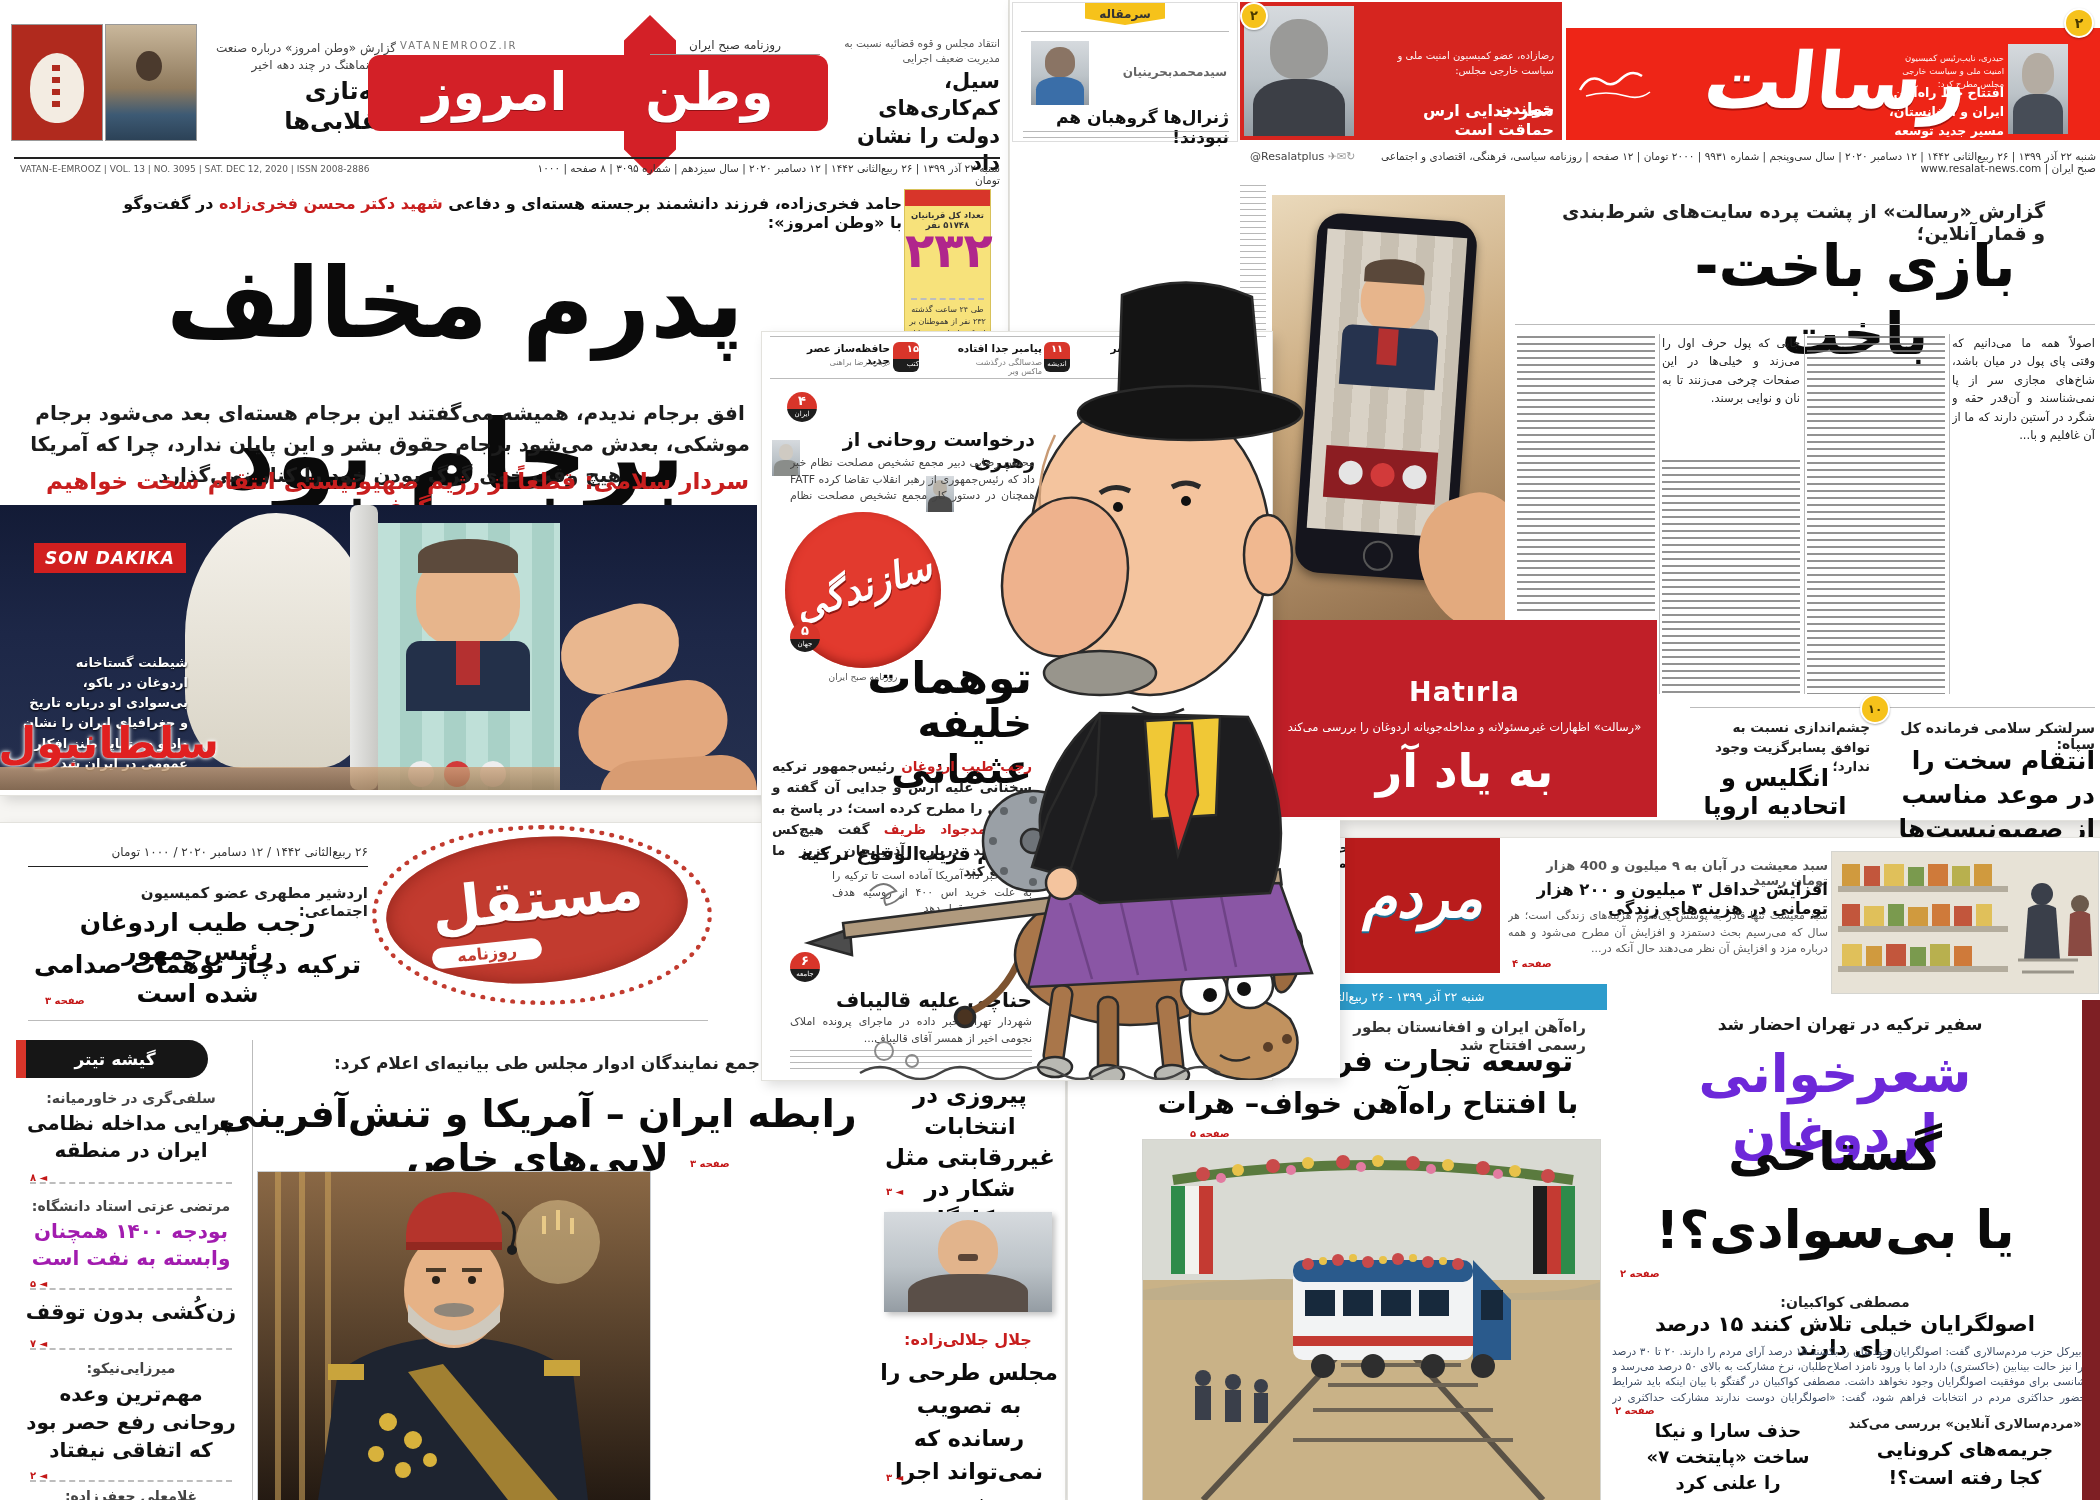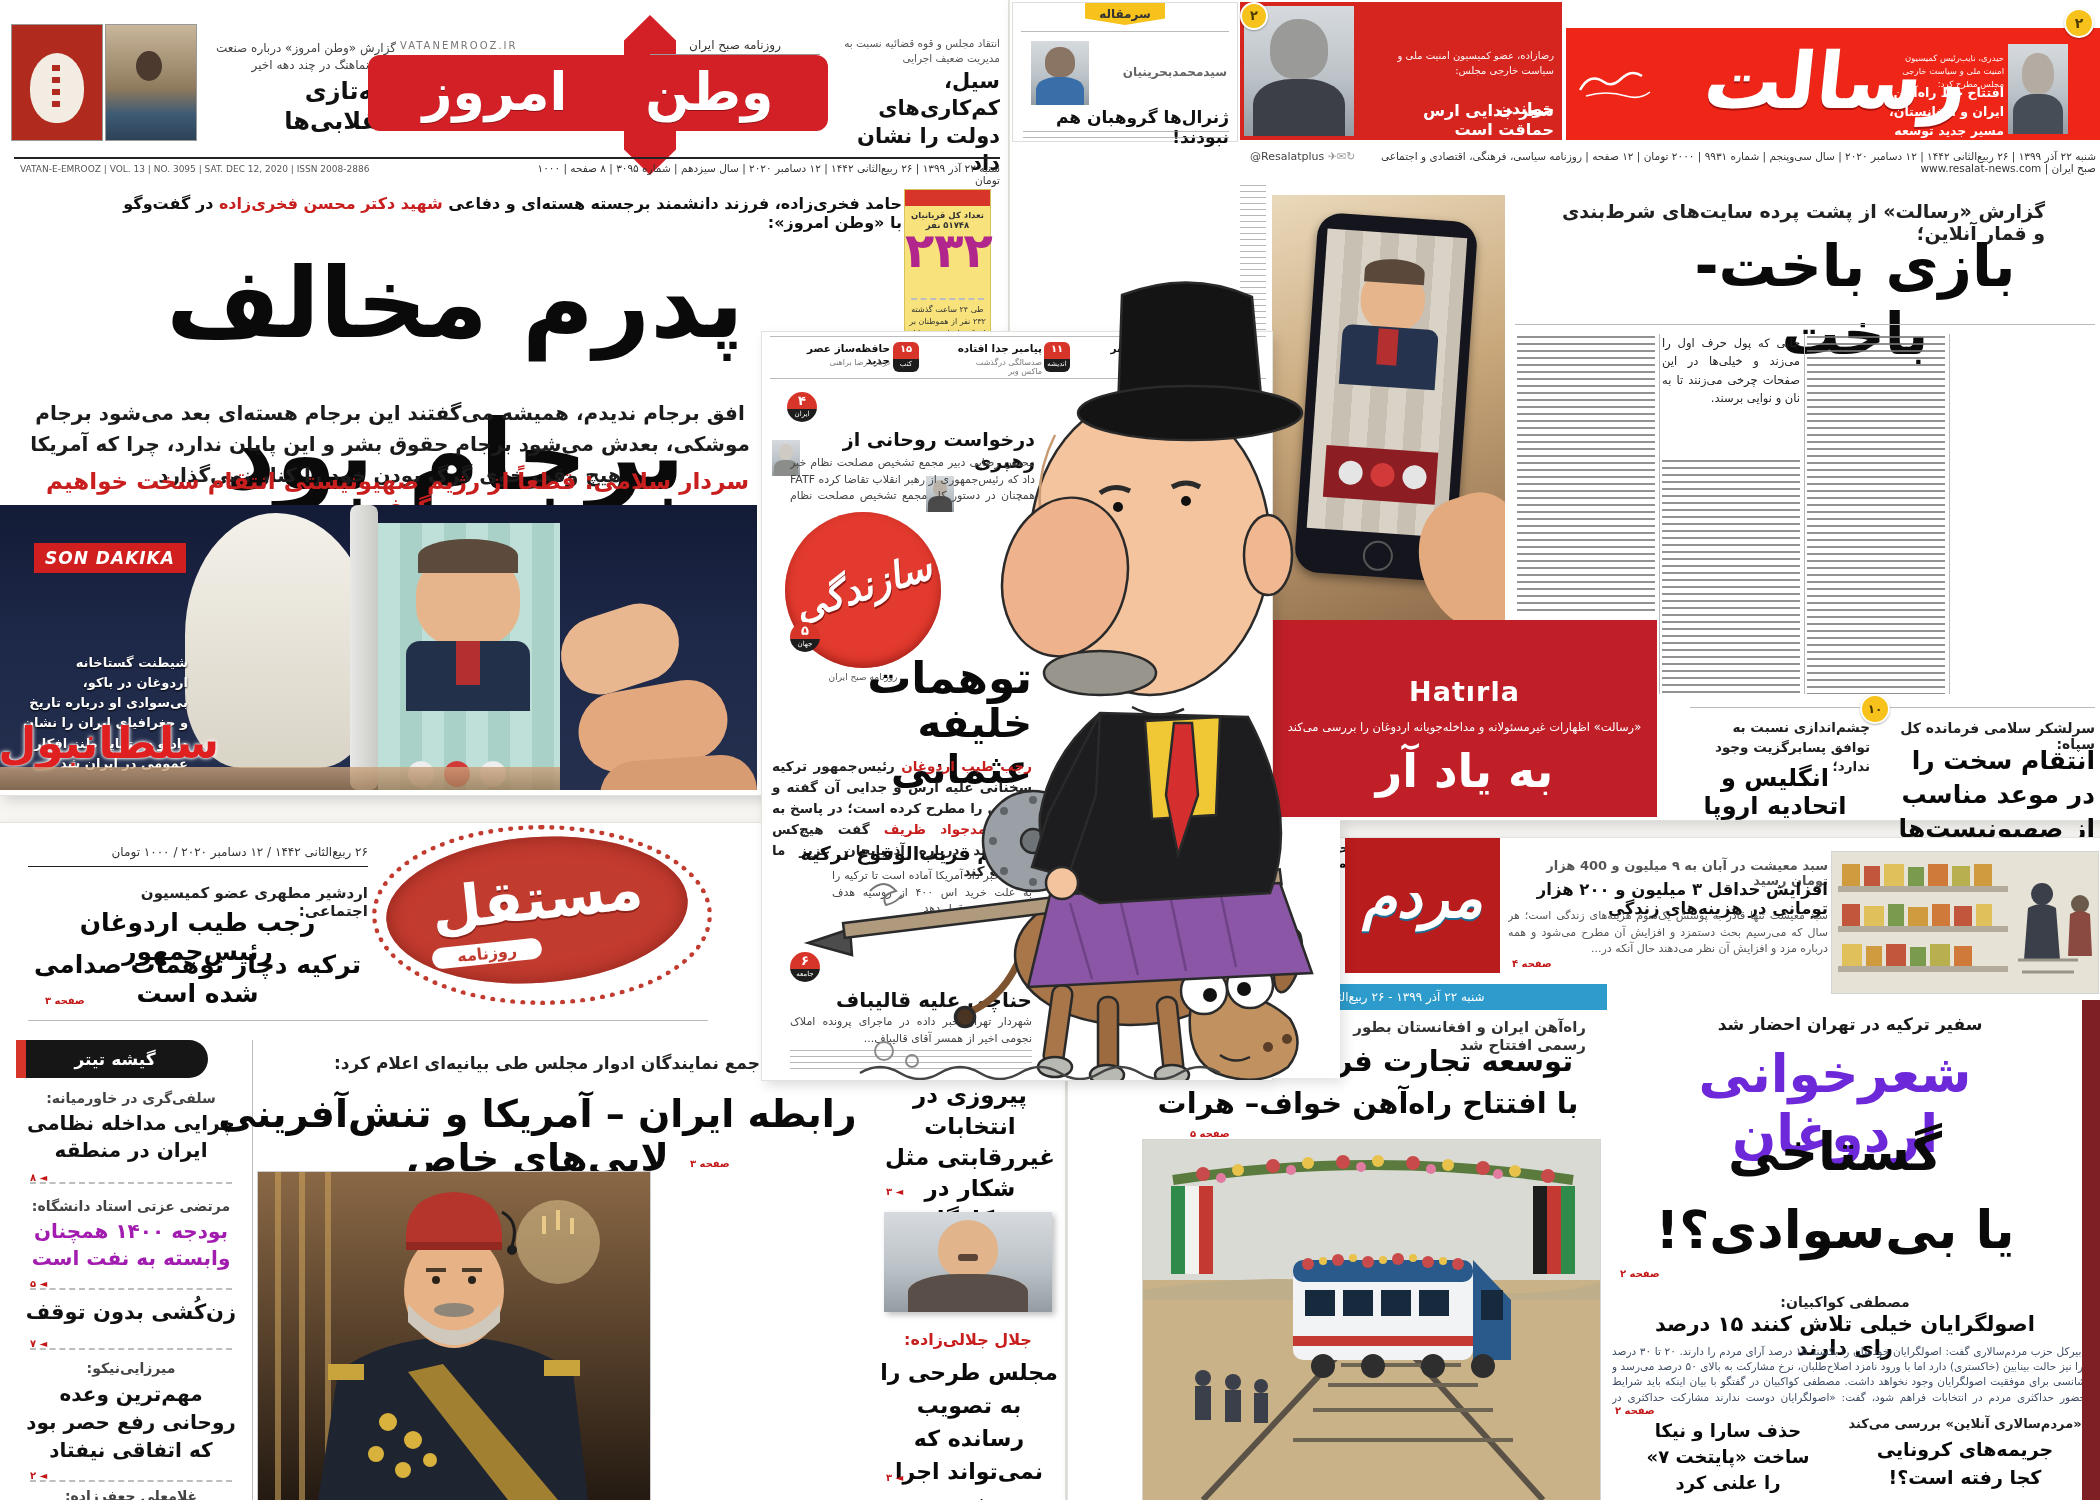--- a/index.html
+++ b/index.html
@@ -164,20 +164,21 @@
   <div class="ab" style="left:1272px;top:620px;width:385px;height:197px;background:#c01f28;">
     <div class="c b w" style="position:absolute;left:0;top:56px;width:100%;font-size:27px;letter-spacing:1px;">Hatırla</div>
     <div class="ab rtl c w" style="left:8px;top:100px;width:369px;font-size:11.5px;">«رسالت» اظهارات غیرمسئولانه و مداخله‌جویانه اردوغان را بررسی می‌کند</div>
     <div class="ab rtl c b w" style="left:20px;top:124px;width:345px;font-size:46px;">به یاد آر</div>
   </div>
 
   <div class="ab rtl r b" style="left:1555px;top:200px;width:490px;font-size:19px;color:#222;">گزارش «رسالت» از پشت پرده سایت‌های شرط‌بندی و قمار آنلاین؛</div>
   <div class="ab rtl c b" style="left:1660px;top:232px;width:390px;font-size:58px;color:#0a0a0a;">بازی باخت-باخت</div>
   <div class="ab grule" style="left:1515px;top:324px;width:580px;height:1px;"></div>
 
+  <div class="ab rtl j" style="left:1952px;top:334px;width:143px;height:362px;font-size:11.5px;line-height:1.6;color:#222;overflow:hidden;">اصولاً همه ما می‌دانیم که وقتی پای پول در میان باشد، شاخ‌های مجازی سر از پا نمی‌شناسند و آن‌قدر حقه و شگرد در آستین دارند که ما از آن غافلیم و با...</div>
   <div class="ab fl" style="left:1807px;top:336px;width:138px;height:358px;"></div>
   <div class="ab rtl j" style="left:1662px;top:334px;width:138px;height:120px;font-size:11.5px;line-height:1.6;color:#222;overflow:hidden;">جایی که پول حرف اول را می‌زند و خیلی‌ها در این صفحات چرخی می‌زنند تا به نان و نوایی برسند.</div>
   <div class="ab fl" style="left:1662px;top:460px;width:138px;height:234px;"></div>
   <div class="ab fl" style="left:1517px;top:336px;width:138px;height:278px;"></div>
   <div class="ab grule" style="left:1949px;top:334px;width:1px;height:360px;"></div>
   <div class="ab grule" style="left:1804px;top:334px;width:1px;height:360px;"></div>
   <div class="ab grule" style="left:1659px;top:334px;width:1px;height:360px;"></div>
 
   <div class="ab grule" style="left:1690px;top:707px;width:405px;height:1px;"></div>
   <div class="ab ycirc" style="left:1860px;top:694px;width:26px;height:26px;font-size:12px;line-height:26px;">۱۰</div>
@@ -464,21 +465,21 @@
 
   <div class="ab grule" style="left:770px;top:336px;width:496px;height:1px;"></div>
   <div class="ab grule" style="left:770px;top:378px;width:496px;height:1px;"></div>
 
   <div class="ab portrait" style="left:772px;top:340px;width:28px;height:36px;">
       <i style="background:#cfcac2;"></i>
       <em style="background:#8a8d8a;"></em>
     </div>
   <div class="ab rtl r b" style="left:802px;top:342px;width:88px;font-size:10.5px;color:#111;">حافظه‌ساز عصر جدید</div>
   <div class="ab rtl r" style="left:802px;top:358px;width:88px;font-size:8px;color:#777;">درباره رضا براهنی</div>
-  <div class="ab badge-round" style="left:893px;top:342px;width:26px;height:30px;border-radius:6px;font-size:10px;">
+  <div class="ab badge-round" style="left:893px;top:342px;width:26px;height:30px;border-radius:6px;font-size:10px;text-align:right;">
       <div class="tp">۱۵</div>
       <div class="bt">کتب</div>
     </div>
 
   <div class="ab portrait" style="left:926px;top:340px;width:28px;height:36px;">
       <i style="background:#b8b2a8;"></i>
       <em style="background:#4a4a4a;"></em>
     </div>
   <div class="ab rtl r b" style="left:956px;top:342px;width:86px;font-size:10.5px;color:#111;">پیامبر جدا افتاده</div>
   <div class="ab rtl r" style="left:956px;top:358px;width:86px;font-size:8px;color:#777;">صدسالگی درگذشت ماکس وبر</div>

